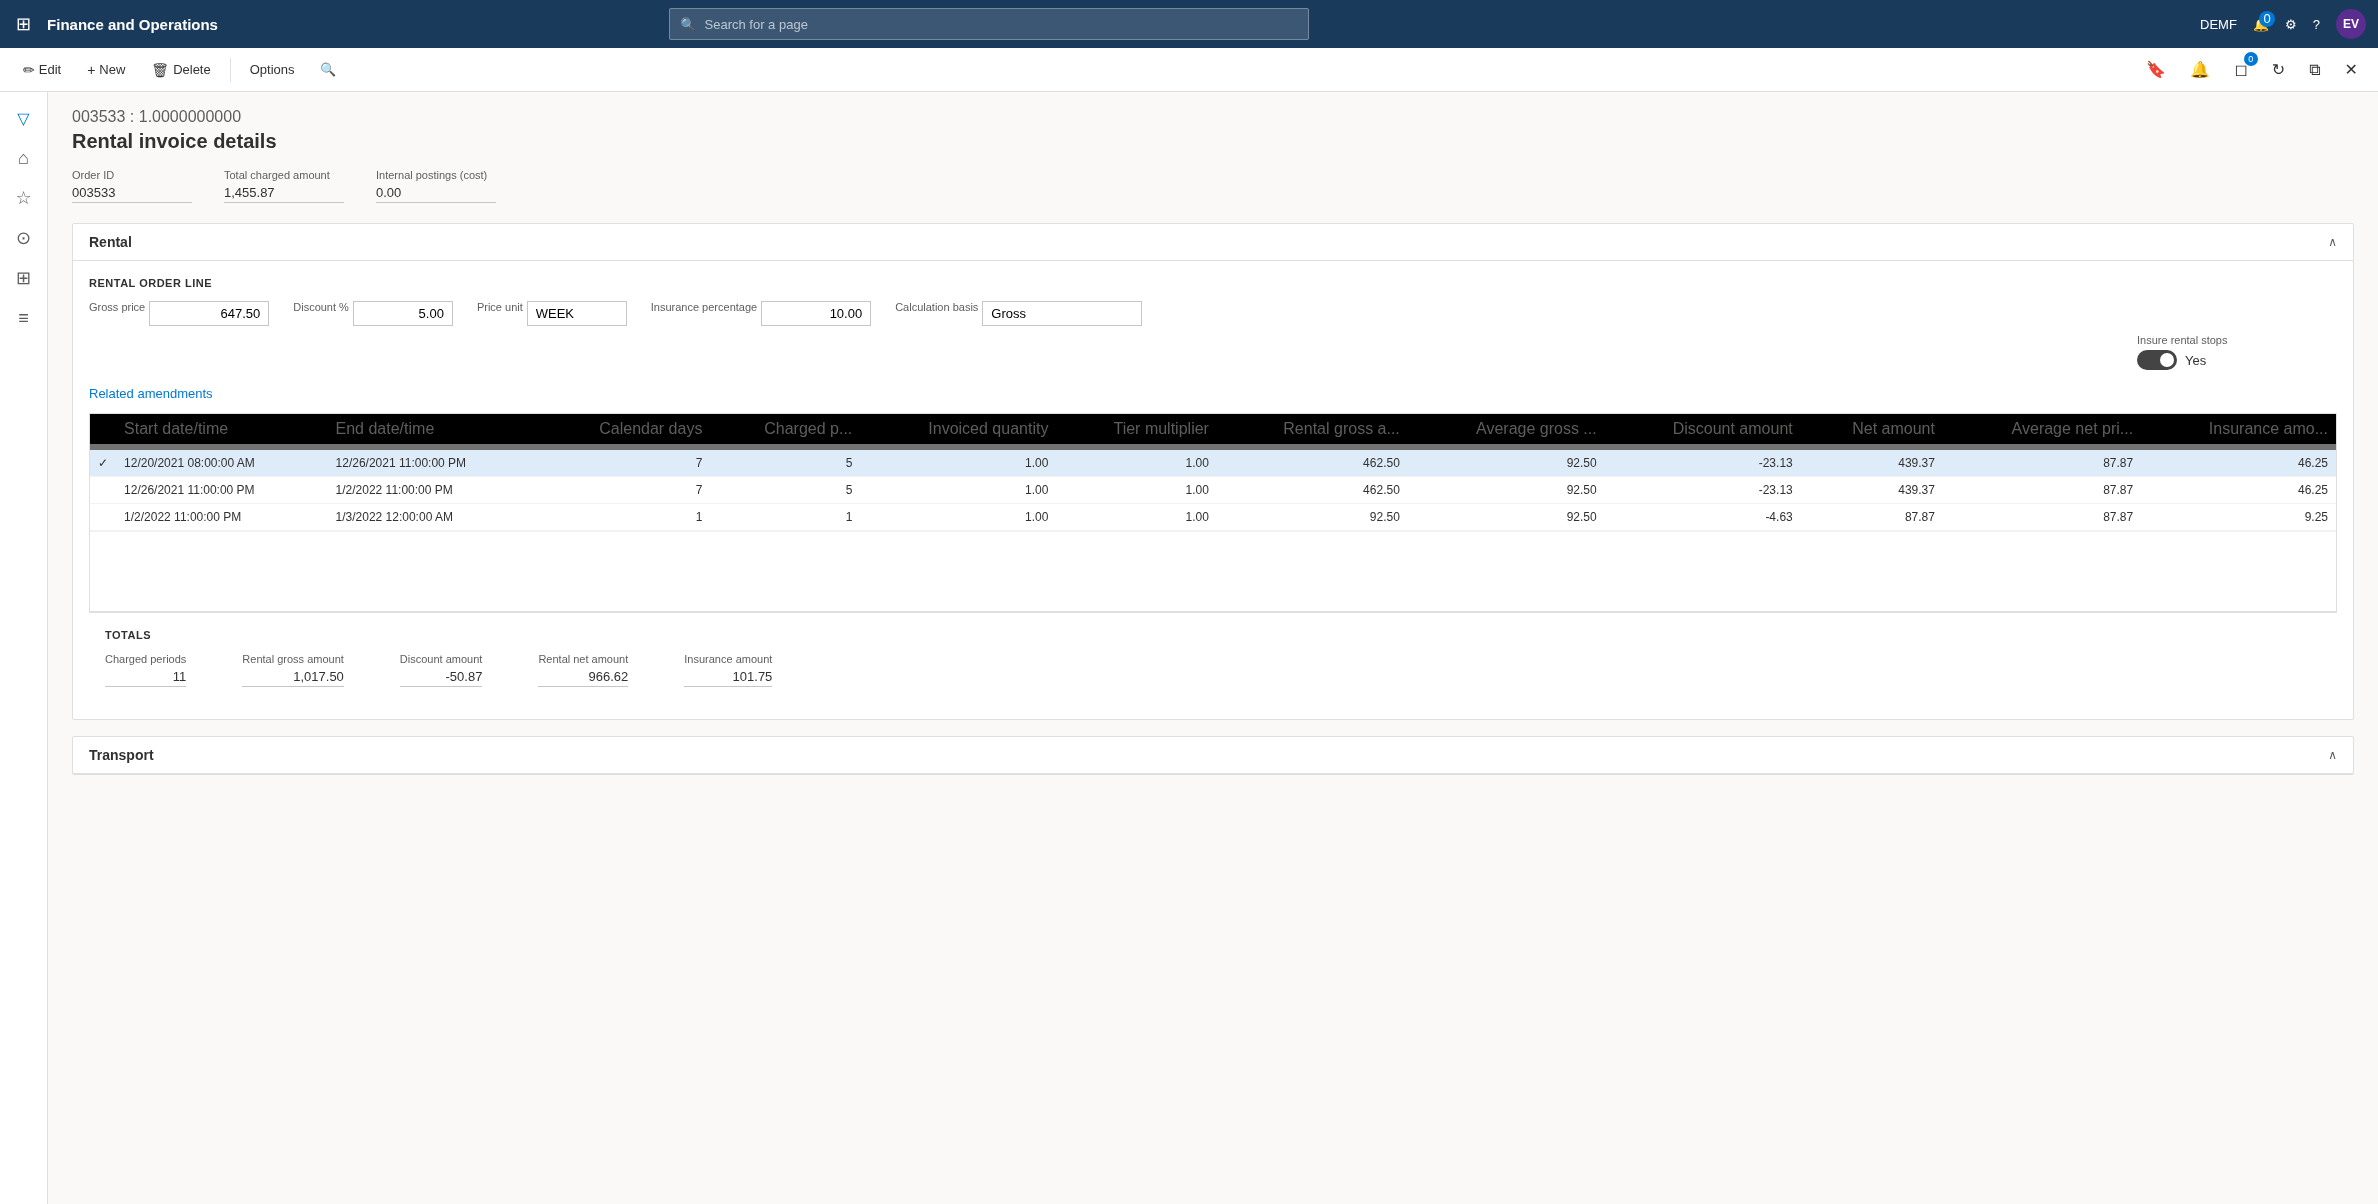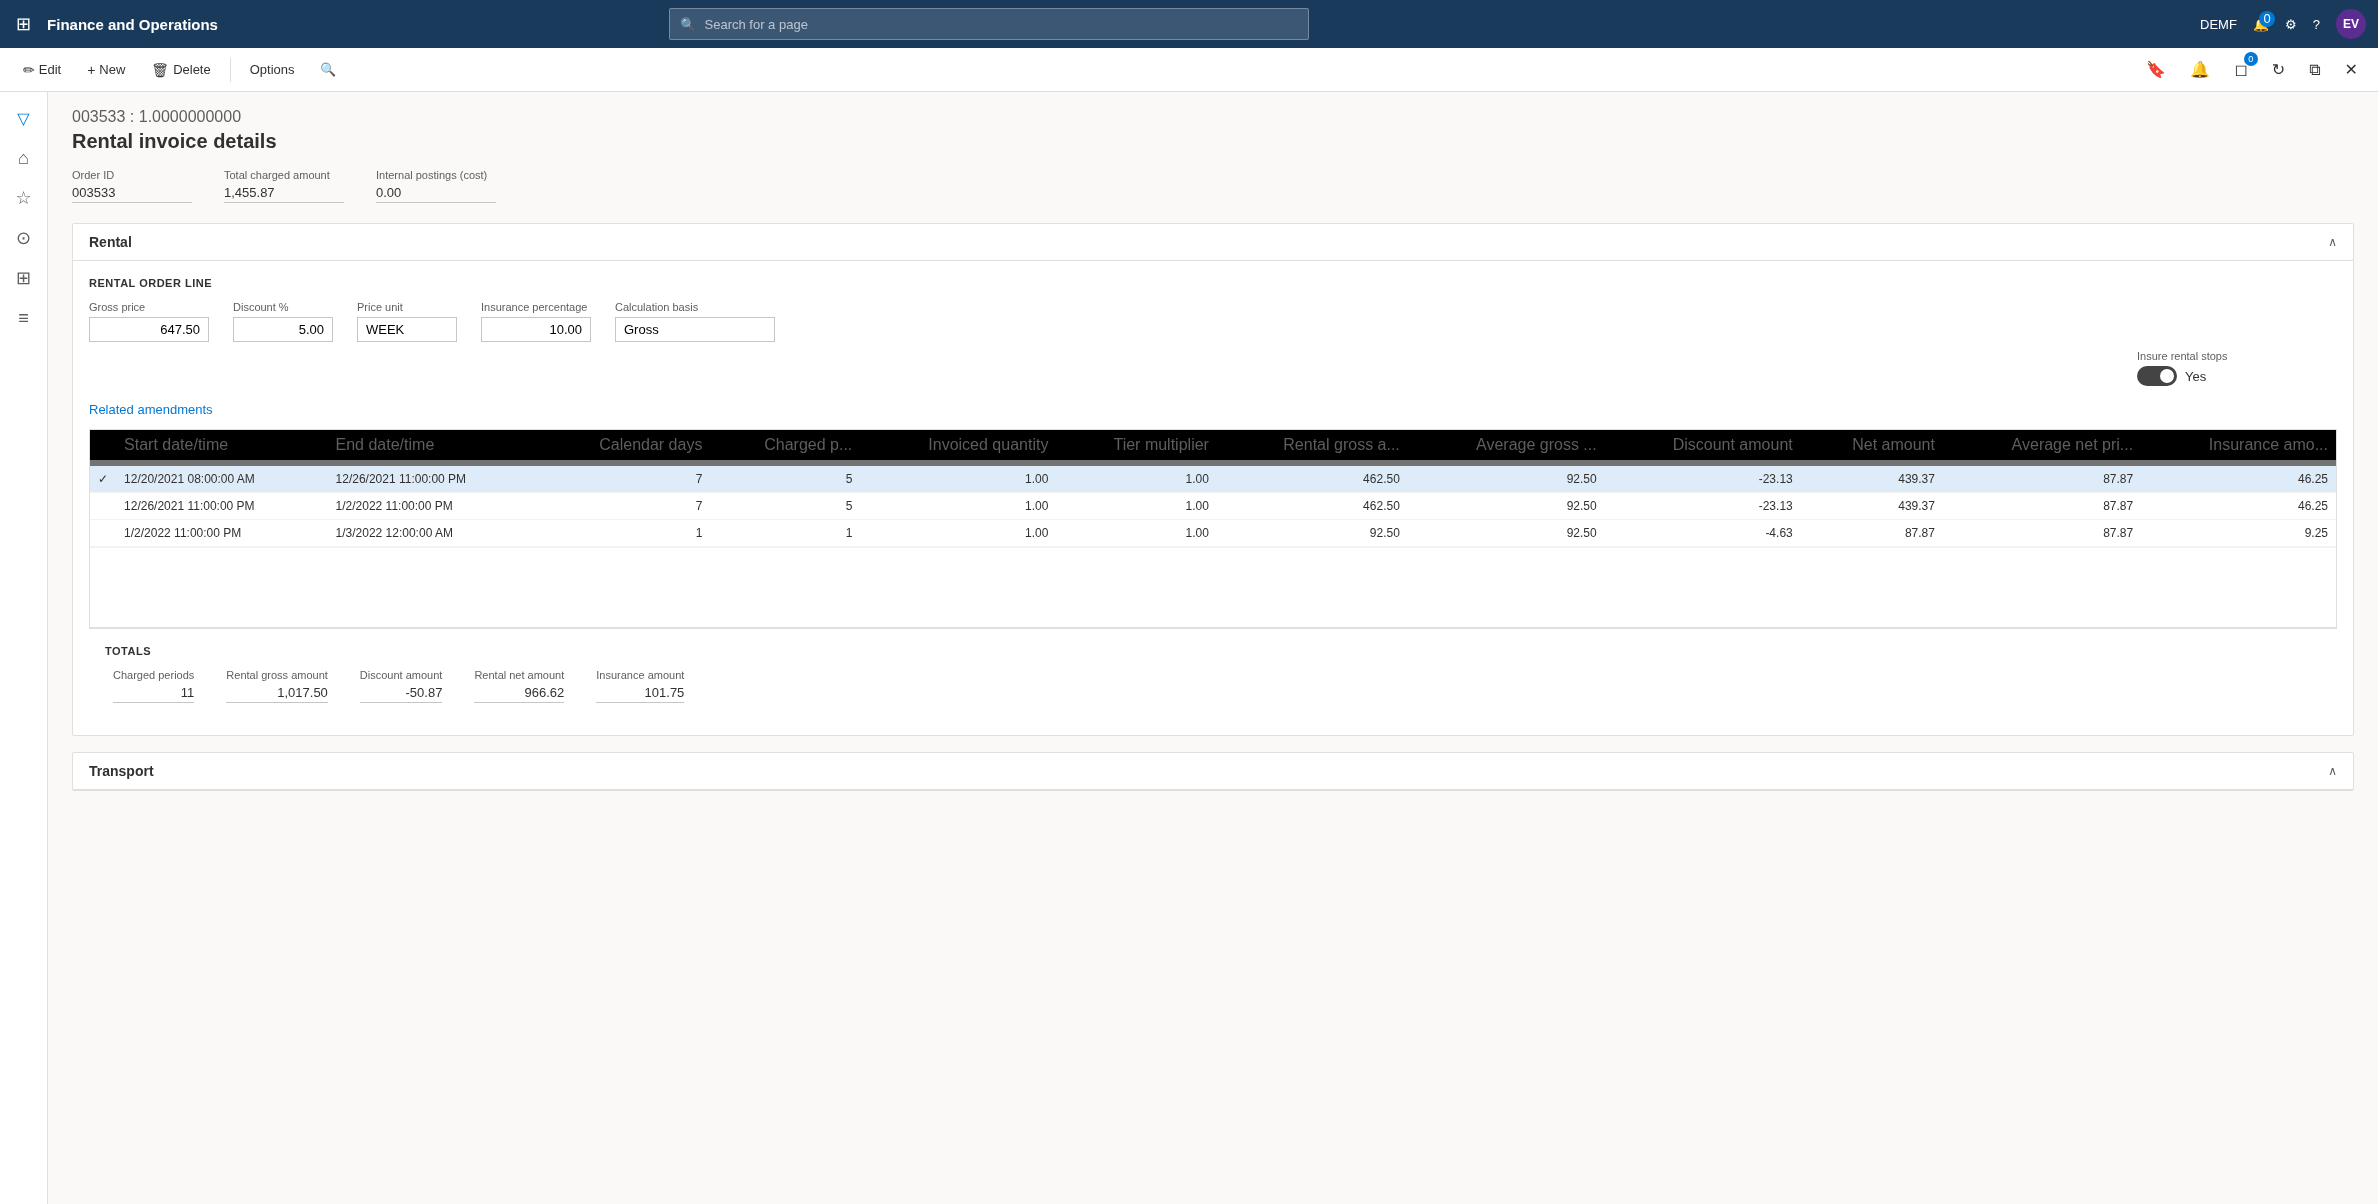--- a/index.html
+++ b/index.html
@@ -180,21 +180,21 @@
     .sub-section-title {
       font-size: 11px;
       font-weight: 700;
       color: #323130;
       letter-spacing: 0.5px;
       margin-bottom: 12px;
     }
 
     
     .form-row { display: flex; gap: 24px; margin-bottom: 16px; align-items: flex-start; }
-    .form-field { display: flex; flex-direction: column; gap: 4px; }
+    .form-field { display: flex; flex-direction: row; gap: 4px; }
     .form-field label { font-size: 11px; color: #605e5c; }
     .form-field input {
       border: 1px solid #c8c6c4;
       padding: 4px 8px;
       font-size: 13px;
       min-width: 100px;
       outline: none;
       background: white;
     }
     .toggle-container { display: flex; align-items: center; gap: 8px; }
@@ -252,21 +252,21 @@
     }
     .data-table td:first-child,
     .data-table td:nth-child(2),
     .data-table td:nth-child(3) { text-align: left; }
     .data-table tr.selected td { background: #deecf9; }
     .checkmark-col { width: 20px; text-align: center !important; }
 
     
     .totals-section { padding: 16px; border-top: 1px solid #e1dfdd; }
     .totals-title { font-size: 11px; font-weight: 700; letter-spacing: 0.5px; margin-bottom: 12px; color: #323130; }
-    .totals-row { display: flex; gap: 32px; margin-left: 8px; }
+    .totals-row { display: flex; gap: 56px; }
     .total-field { display: flex; flex-direction: column; gap: 4px; }
     .total-field-label { font-size: 11px; color: #605e5c; }
     .total-field-value {
       font-size: 13px;
       border-bottom: 1px solid #c8c6c4;
       padding-bottom: 2px;
       min-width: 80px;
       text-align: right;
     }
 

